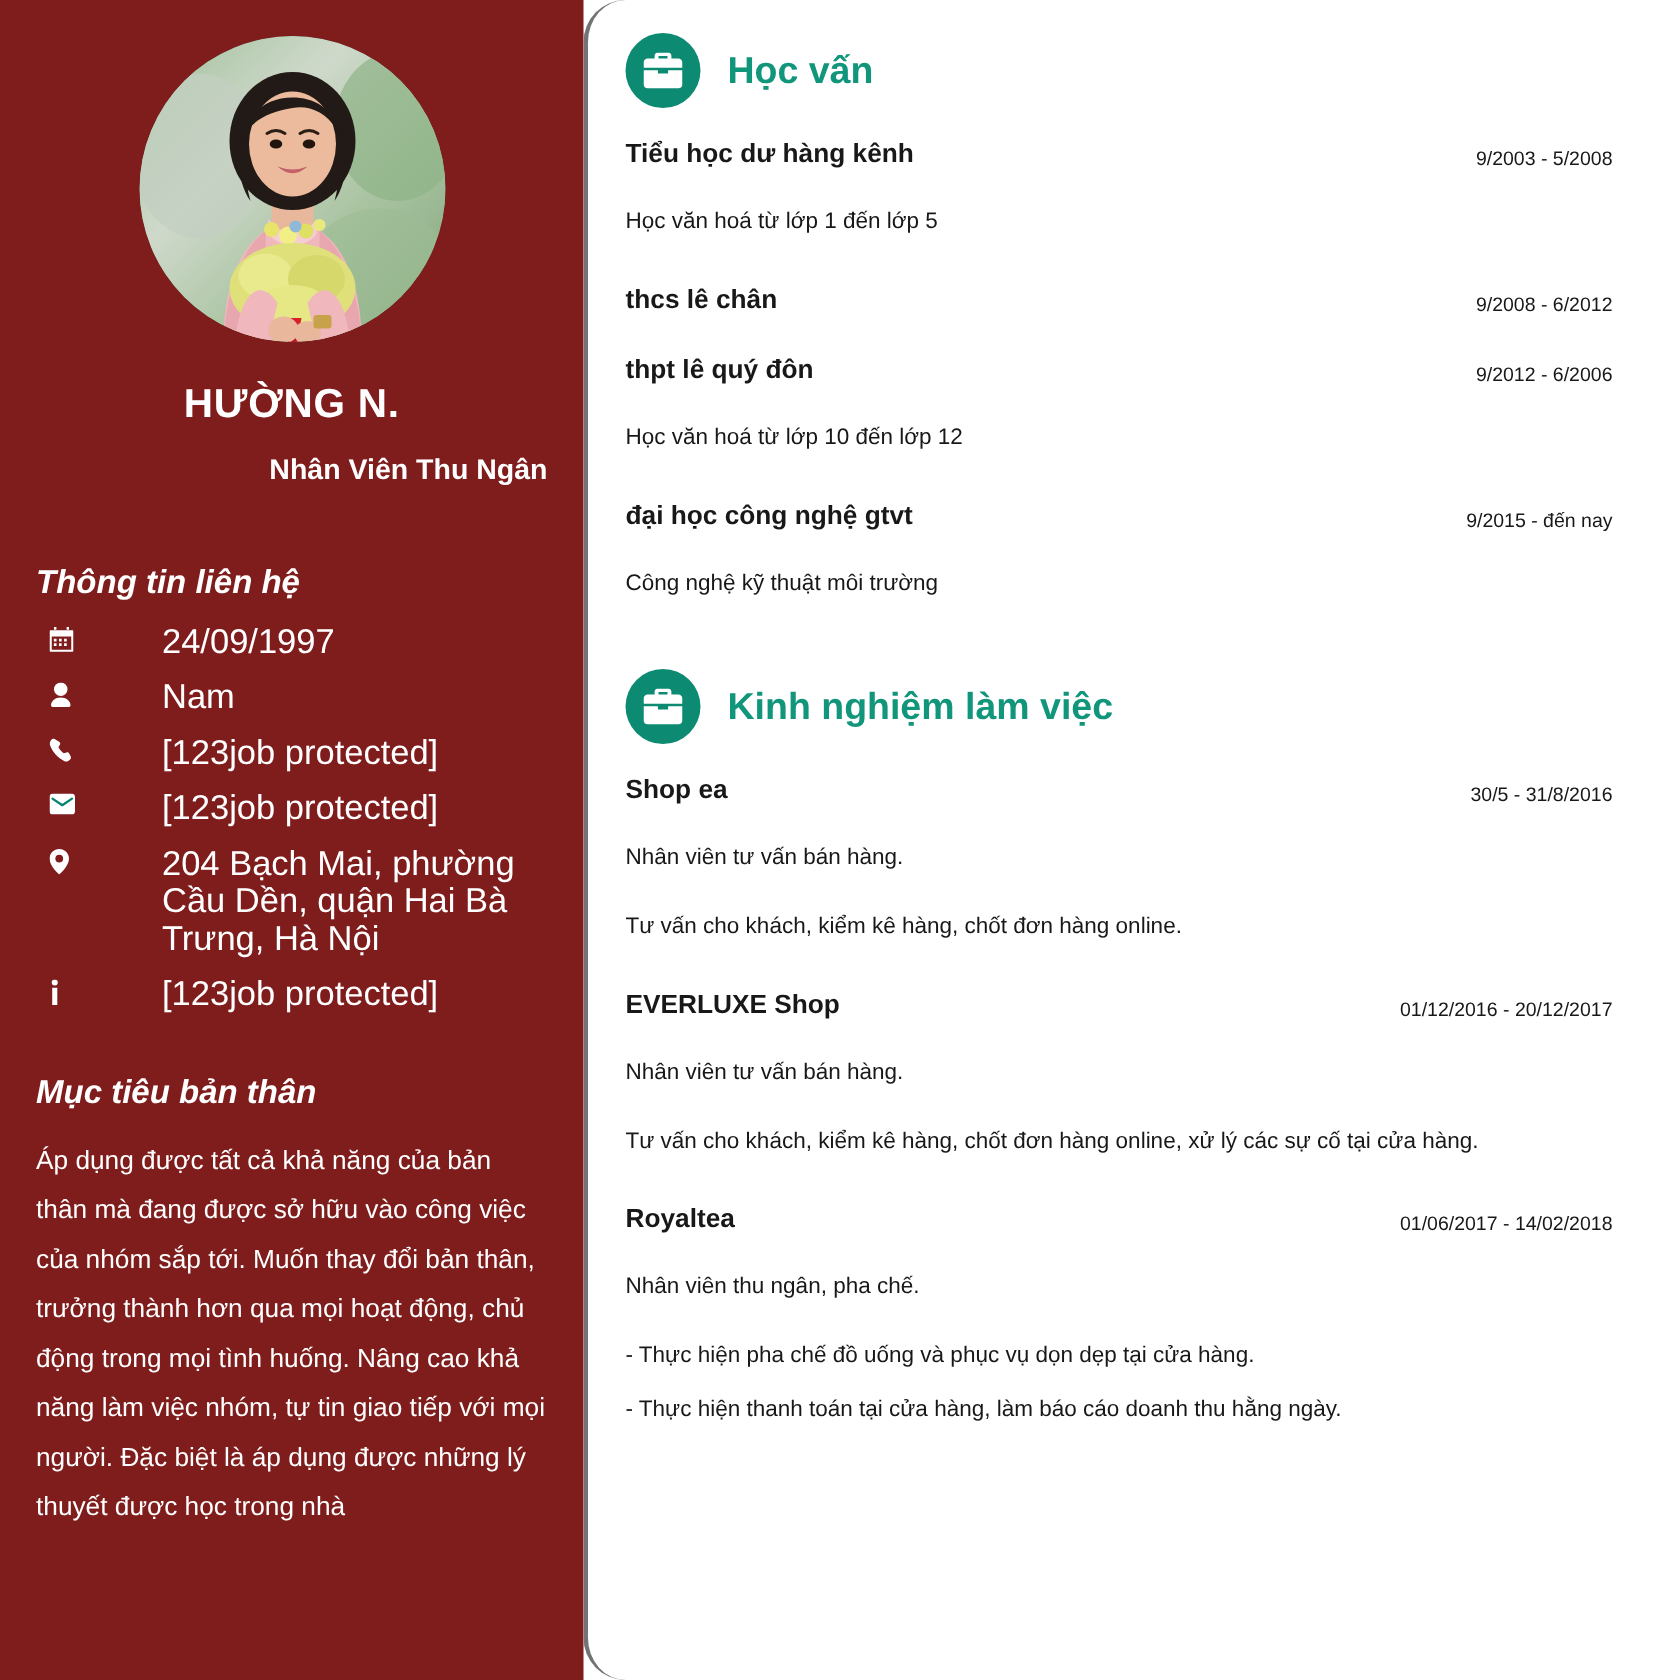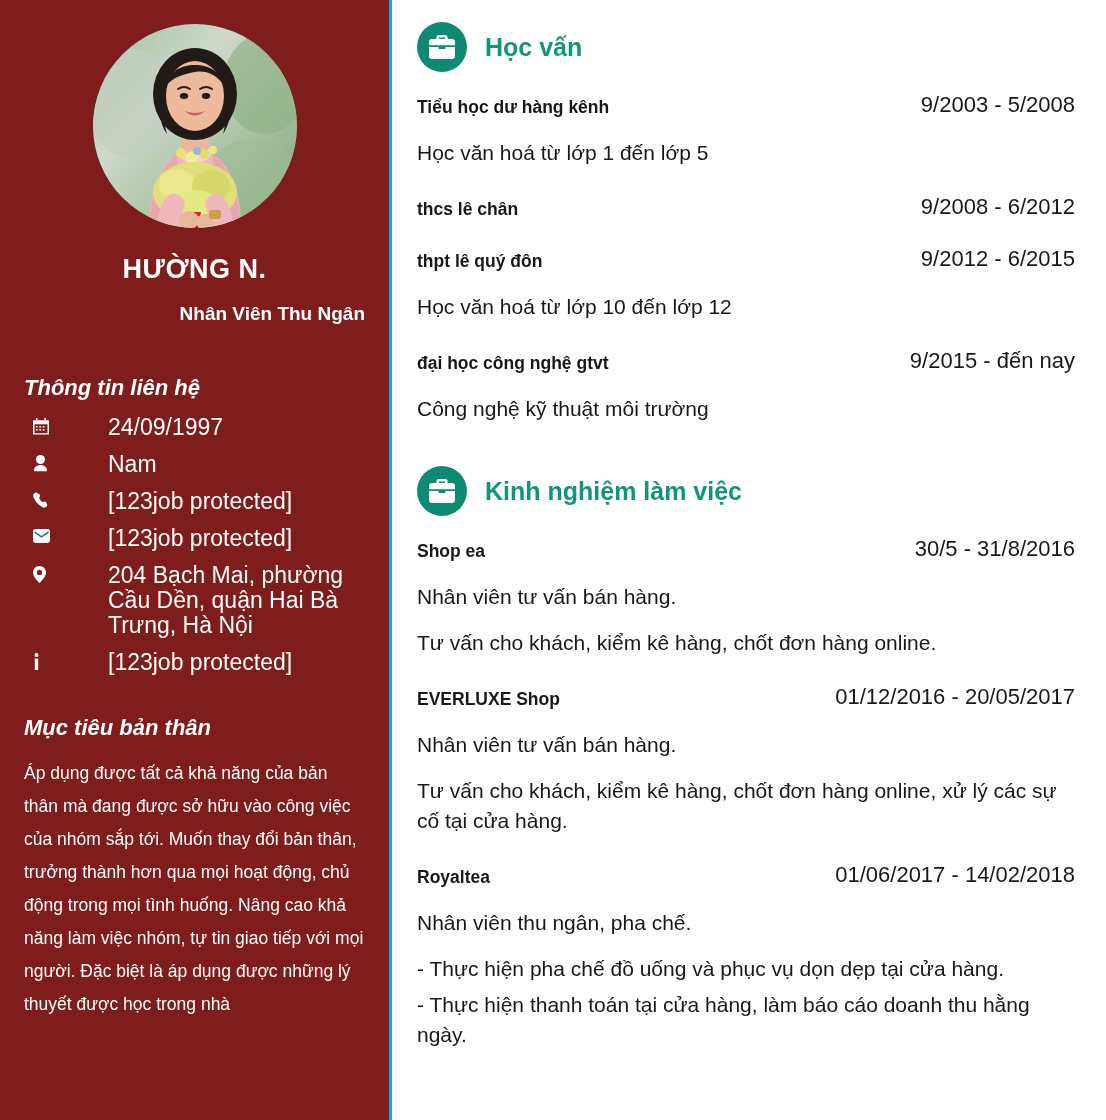--- a/index.html
+++ b/index.html
@@ -76,23 +76,24 @@
   .objective-text {
     font-size:17.5px;
     line-height:33px;
     font-weight:400;
   }
 
   
   .main {
     flex:1;
     background:#ffffff;
-    border-left:3px solid #0ea5e9;
+    border-left:3px solid #737373;
     padding:22px 31px 0 25px;
     overflow:hidden;
+    border-radius:28px;
   }
   .section + .section { margin-top:42px; }
   .section-head {
     display:flex;
     align-items:center;
     gap:18px;
     margin-bottom:20px;
   }
   .head-icon {
     width:50px; height:50px; border-radius:50%;
@@ -114,26 +115,26 @@
     align-items:flex-end;
     gap:12px;
     margin-bottom:20px;
   }
   .entry-title {
     font-size:17.5px;
     font-weight:bold;
     color:#181818;
   }
   .entry-date {
-    font-size:22px;
+    font-size:13px;
     color:#181818;
     white-space:nowrap;
   }
   .entry-line {
-    font-size:21px;
+    font-size:15px;
     line-height:30px;
     color:#181818;
     margin-bottom:16px;
   }
   .entry-line:last-child { margin-bottom:0; }
   .entry-line.tight { margin-bottom:6px; }
 </style>
 </head>
 <body>
 
@@ -298,21 +299,21 @@
       <div class="entry">
         <div class="entry-top">
           <span class="entry-title">thcs lê chân</span>
           <span class="entry-date">9/2008 - 6/2012</span>
         </div>
       </div>
 
       <div class="entry">
         <div class="entry-top">
           <span class="entry-title">thpt lê quý đôn</span>
-          <span class="entry-date">9/2012 - 6/2015</span>
+          <span class="entry-date">9/2012 - 6/2006</span>
         </div>
         <div class="entry-line">Học văn hoá từ lớp 10 đến lớp 12</div>
       </div>
 
       <div class="entry">
         <div class="entry-top">
           <span class="entry-title">đại học công nghệ gtvt</span>
           <span class="entry-date">9/2015 - đến nay</span>
         </div>
         <div class="entry-line">Công nghệ kỹ thuật môi trường</div>
@@ -334,21 +335,21 @@
           <span class="entry-title">Shop ea</span>
           <span class="entry-date">30/5 - 31/8/2016</span>
         </div>
         <div class="entry-line">Nhân viên tư vấn bán hàng.</div>
         <div class="entry-line">Tư vấn cho khách, kiểm kê hàng, chốt đơn hàng online.</div>
       </div>
 
       <div class="entry">
         <div class="entry-top">
           <span class="entry-title">EVERLUXE Shop</span>
-          <span class="entry-date">01/12/2016 - 20/05/2017</span>
+          <span class="entry-date">01/12/2016 - 20/12/2017</span>
         </div>
         <div class="entry-line">Nhân viên tư vấn bán hàng.</div>
         <div class="entry-line">Tư vấn cho khách, kiểm kê hàng, chốt đơn hàng online, xử lý các sự cố tại cửa hàng.</div>
       </div>
 
       <div class="entry">
         <div class="entry-top">
           <span class="entry-title">Royaltea</span>
           <span class="entry-date">01/06/2017 - 14/02/2018</span>
         </div>

